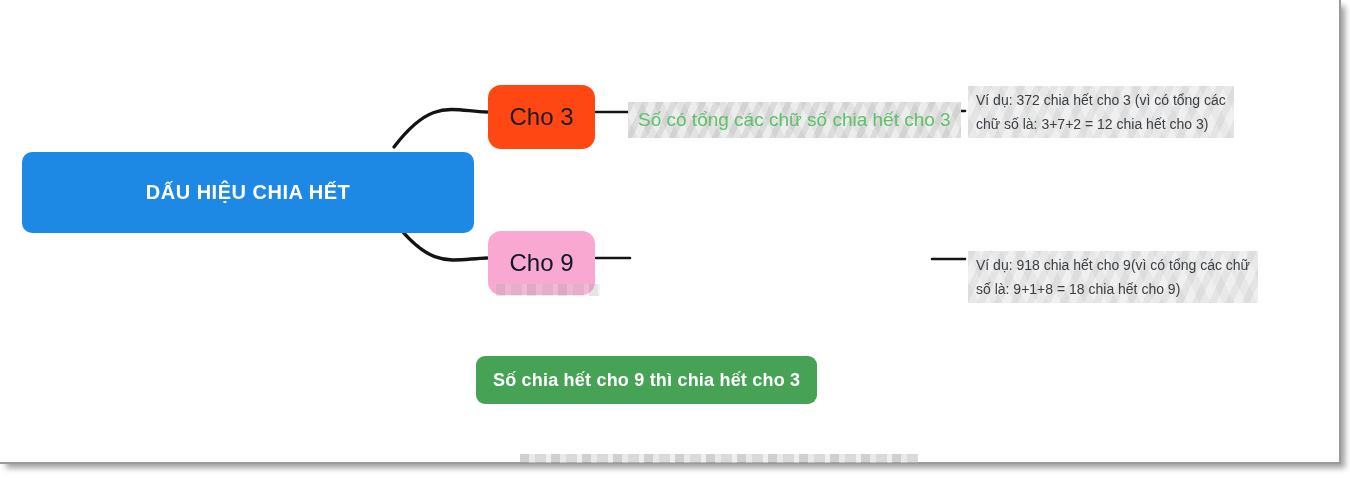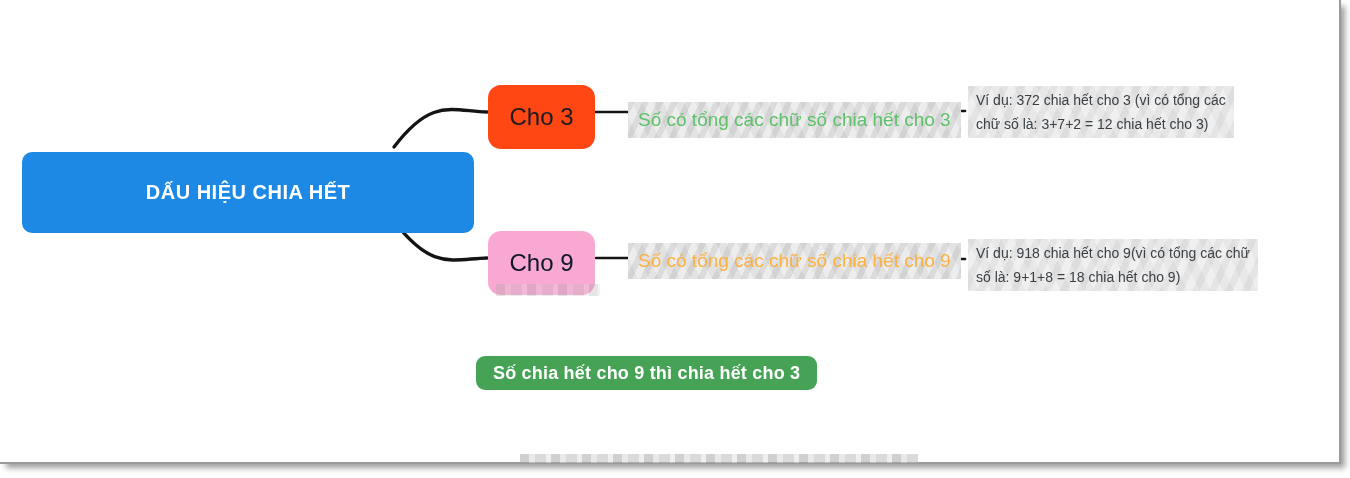--- a/index.html
+++ b/index.html
@@ -48,24 +48,24 @@
 
   .example-text{
     position:absolute;left:968px;display:inline-block;
     font-size:14px;line-height:24px;padding:2px 8px;white-space:pre-line;
     background:
       repeating-linear-gradient(115deg,rgba(160,160,160,.14) 0 7px,rgba(240,240,240,.10) 7px 15px),
       repeating-linear-gradient(65deg,rgba(175,175,175,.12) 0 10px,rgba(246,246,246,.08) 10px 21px),
       #efefef;
   }
   .example-text.row1{top:86px;}
-  .example-text.row2{top:239px;}
+  .example-text.row2{top:251px;}
 
   .callout-node{
-    position:absolute;left:476px;top:356px;height:34px;border-radius:9px;
+    position:absolute;left:476px;top:356px;height:48px;border-radius:9px;
     display:inline-flex;align-items:center;padding:0 17px;
     font-size:18px;font-weight:bold;letter-spacing:.2px;
   }
 
   .watermark-strip{
     position:absolute;pointer-events:none;opacity:.55;filter:blur(.4px);
     background:repeating-linear-gradient(90deg,#ababab 0 9px,#d8d8d8 9px 15px,#bdbdbd 15px 26px,#e2e2e2 26px 31px);
   }
   .wm-bottom{left:520px;top:454px;width:398px;height:9px;}
   .wm-under-pink{left:496px;top:284px;width:104px;height:12px;opacity:.3;}
@@ -88,21 +88,20 @@
 
   <div class="topic branch-node row1" style="background-color: rgb(255, 71, 19); color: rgb(27, 27, 34);">Cho 3</div>
 
   <div class="rule-label row1" style="color: rgb(94, 193, 106);">Số có tổng các chữ số chia hết cho 3</div>
 
   <div class="example-text row1" style="color: rgb(59, 64, 69);">Ví dụ: 372 chia hết cho 3 (vì có tổng các
 chữ số là: 3+7+2 = 12 chia hết cho 3)</div>
 
   <div class="topic branch-node row2" style="background-color: rgb(249, 168, 210); color: #0f172a;">Cho 9</div>
 
-  <div class="rule-label row2" style="color: rgb(251, 176, 66);">Số có tổng các chữ số chia hết cho 9</div>
 
   <div class="example-text row2" style="color: rgb(59, 64, 69);">Ví dụ: 918 chia hết cho 9(vì có tổng các chữ
 số là: 9+1+8 = 18 chia hết cho 9)</div>
 
   <div class="callout-node" style="background-color: rgb(70, 163, 85); color: rgb(255, 255, 255);">Số chia hết cho 9 thì chia hết cho 3</div>
 
   <div class="watermark-strip wm-under-pink"></div>
   <div class="watermark-strip wm-bottom"></div>
 
 </div>

